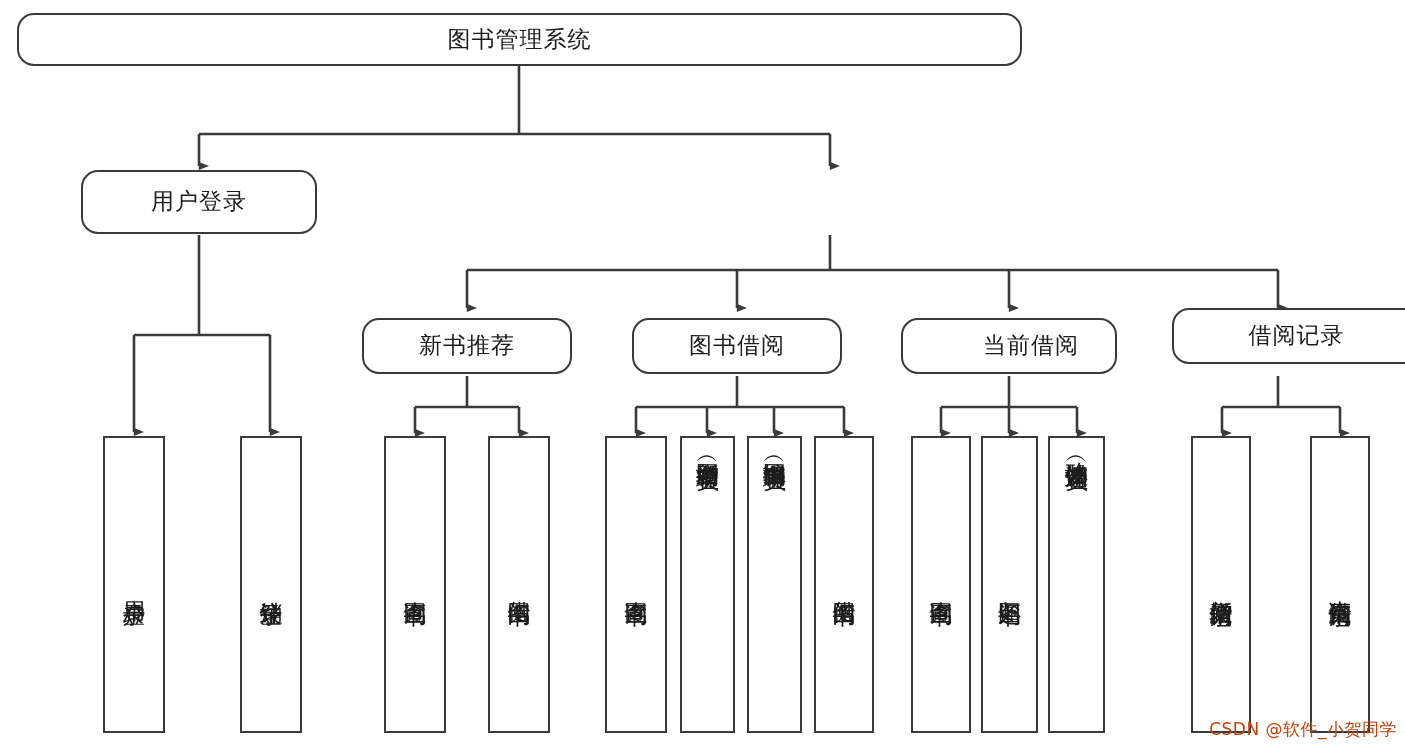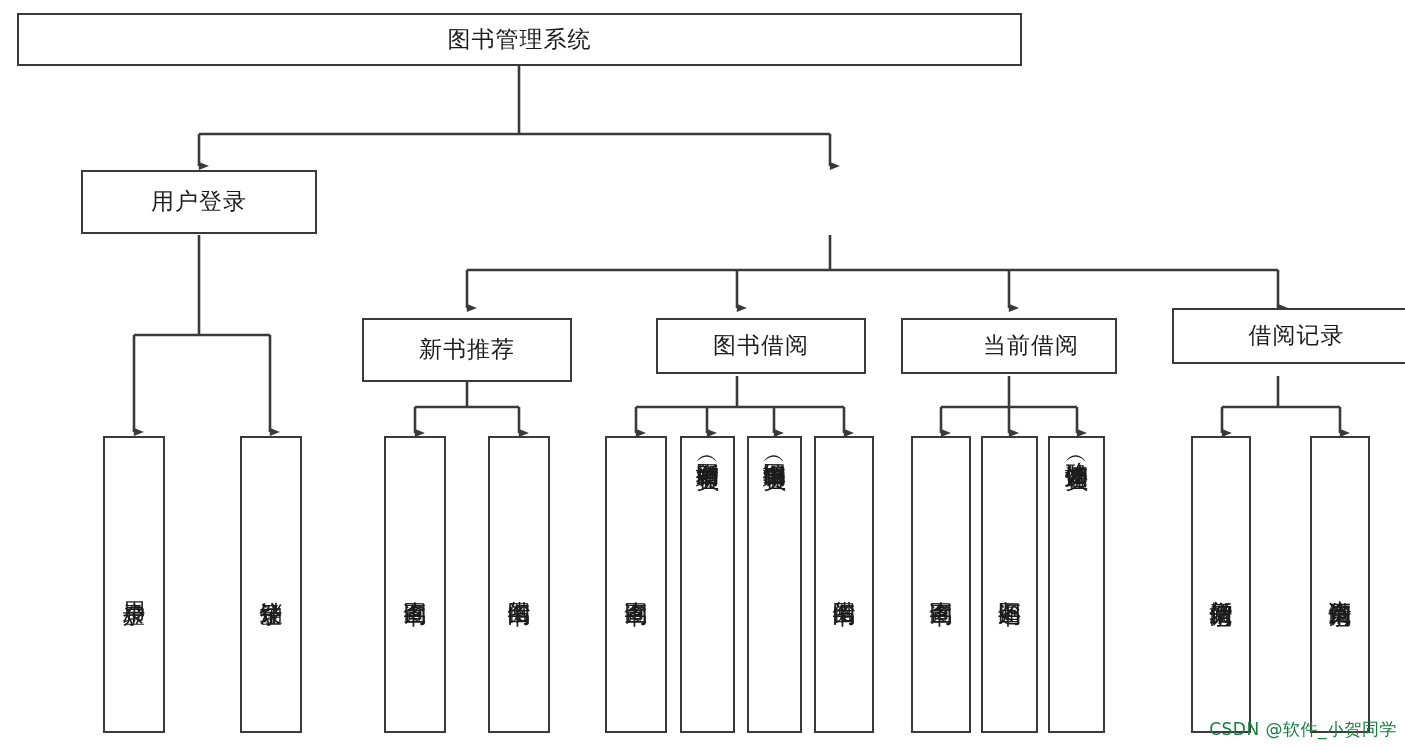--- a/index.html
+++ b/index.html
@@ -33,20 +33,21 @@
     border: 2px solid #3a3a3a;
     display: flex;
     align-items: center;
     justify-content: center;
     color: #1c1c1c;
   }
   .node.horiz {
     font-size: 23px;
     letter-spacing: 1px;
     line-height: 1.2;
+    border-radius: 17px;
   }
   .node.vert {
     font-size: 23px;
     line-height: 1.18;
     letter-spacing: 1px;
     padding: 6px 0;
     align-items: flex-start;
   }
   .node.vert .vtext {
     writing-mode: vertical-rl;
@@ -58,21 +59,21 @@
     margin-top: 0;
   }
   .node.vert.centered {
     align-items: center;
   }
   #watermark {
     position: absolute;
     right: 8px;
     bottom: 6px;
     font-size: 17px;
-    color: #15803d;
+    color: #c2410c;
     letter-spacing: 0.5px;
     white-space: nowrap;
     user-select: none;
   }
 </style>
 </head>
 <body>
 
 <div id="canvas">
 
@@ -130,25 +131,25 @@
 
   <div class="node horiz" style="left:17px; top:13px; width:1005px; height:53px;">
     <span>图书管理系统</span>
   </div>
 
   <div class="node horiz" style="left:81px; top:170px; width:236px; height:64px;">
     <span>用户登录</span>
   </div>
 
 
-  <div class="node horiz" style="left:362px; top:318px; width:210px; height:64px;">
+  <div class="node horiz" style="left:362px; top:318px; width:210px; height:56px;">
     <span>新书推荐</span>
   </div>
 
-  <div class="node horiz" style="left:656px; top:318px; width:210px; height:56px;">
+  <div class="node horiz" style="left:632px; top:318px; width:210px; height:56px;">
     <span>图书借阅</span>
   </div>
 
   <div class="node horiz" style="left:901px; top:318px; width:216px; height:56px;padding-left:44px;">
     <span>当前借阅</span>
   </div>
 
   <div class="node horiz" style="left:1172px; top:308px; width:249px; height:56px;">
     <span>借阅记录</span>
   </div>

